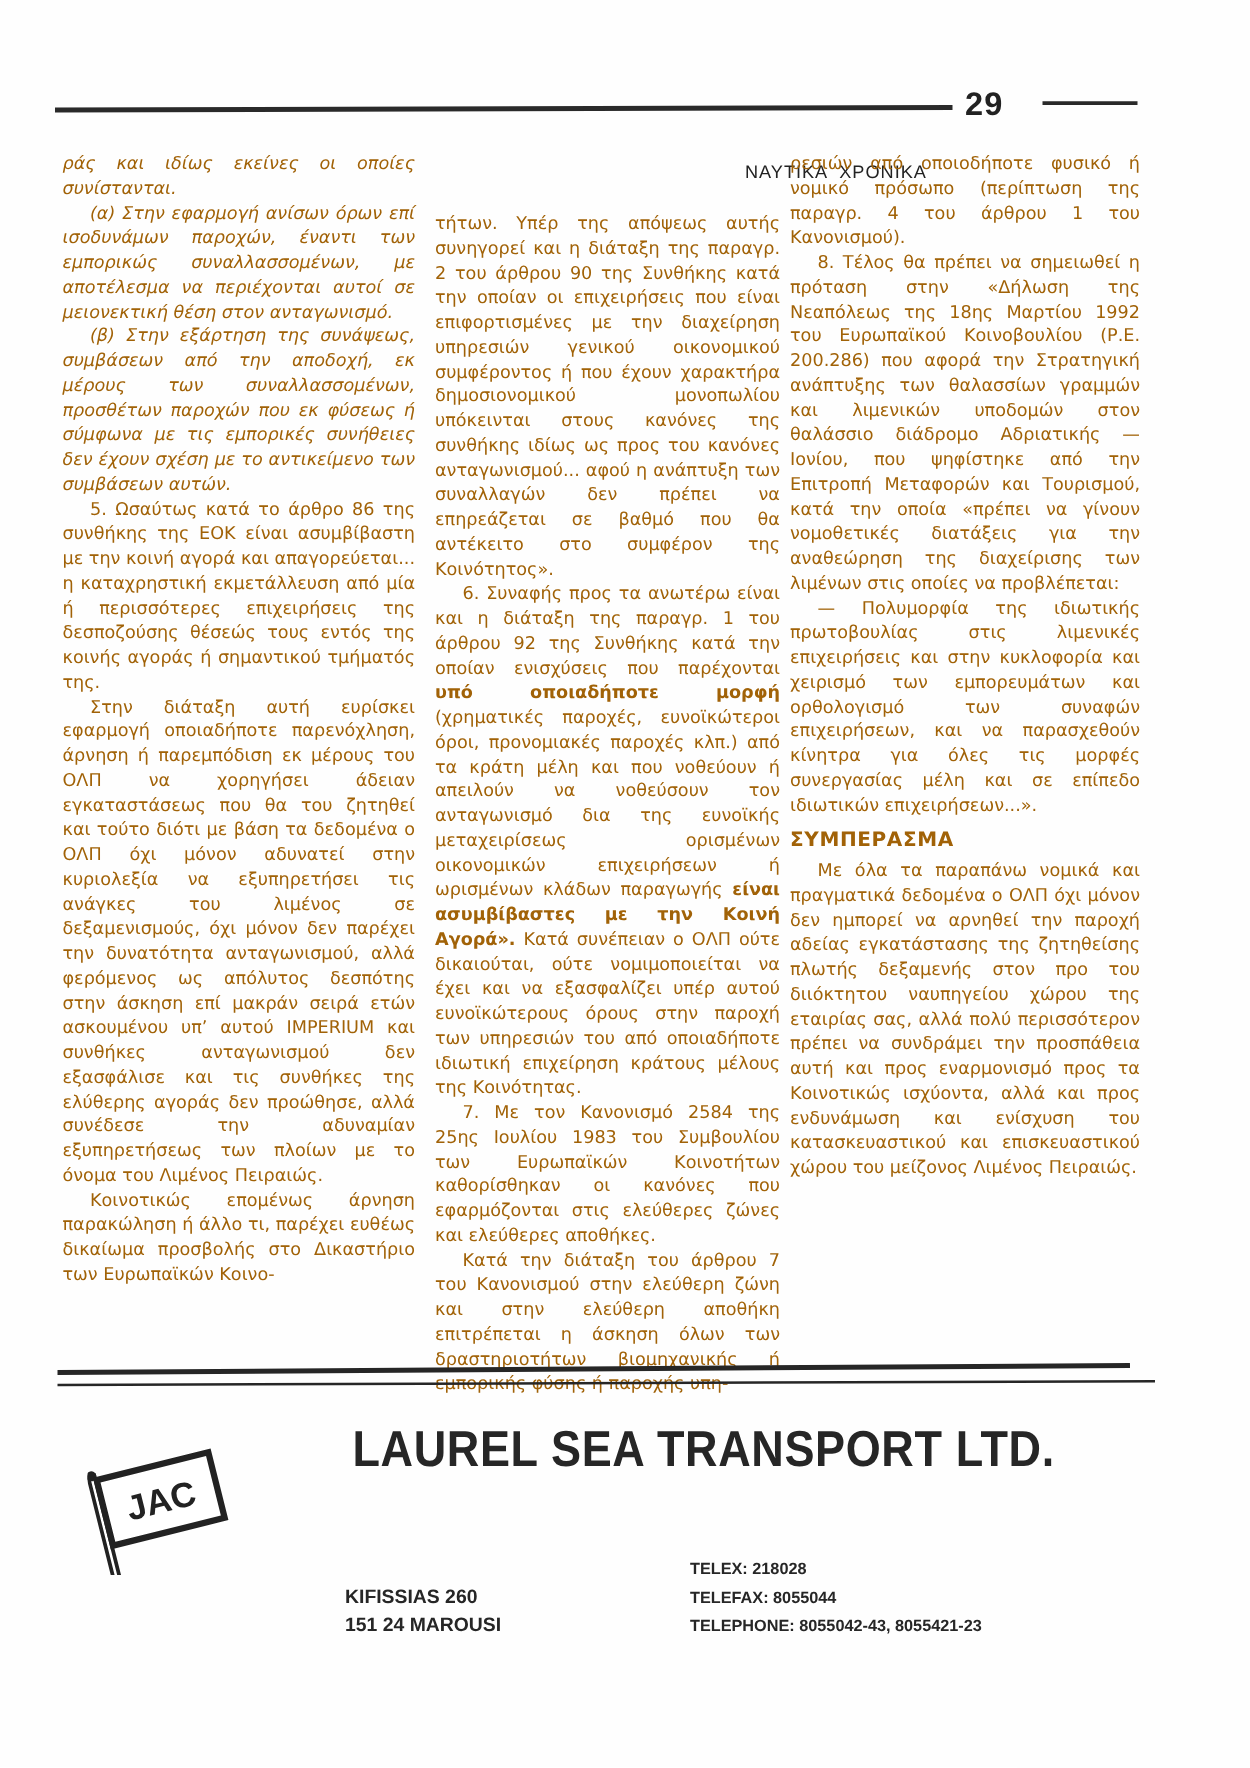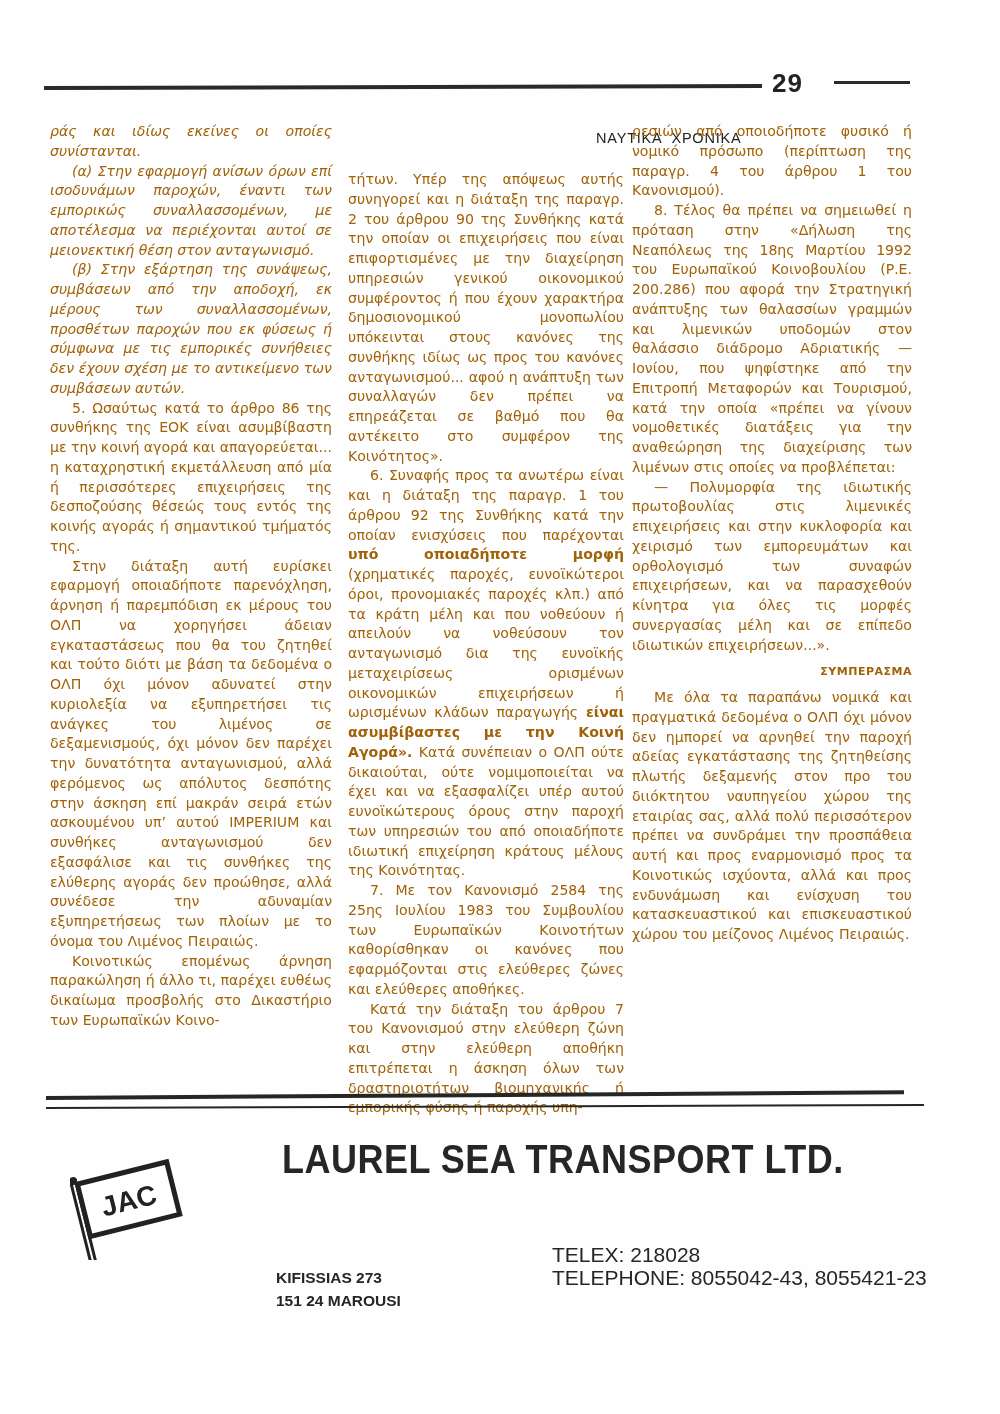--- a/index.html
+++ b/index.html
@@ -17,31 +17,31 @@
 
   
   .col { position: absolute; top: 122px; font-size: 14.1px; line-height: 19.75px; text-align: justify; color: #a16207; }
   .col p { margin: 0; }
   .col .ind { text-indent: 22px; }
   .col-1 { left: 50px; width: 282px; }
   .col-2 { left: 348px; width: 276px; margin-top: 48px; }
   .col-3 { left: 632px; width: 280px; }
   .it { font-style: italic; }
   .b { font-weight: bold; }
-  .sec-heading { text-align: right; font-weight: bold; font-size: 11px; letter-spacing: 0.5px; margin: 7px 0 6px 0 !important; }
+  .sec-heading { text-align: left; font-weight: bold; font-size: 16px; letter-spacing: 0.5px; margin: 7px 0 6px 0 !important; }
 
   
   .foot-rule-1 { position: absolute; left: 46px; top: 1096px; width: 858px; height: 4px; background: #262626; transform: rotate(-0.38deg); transform-origin: left center; }
   .foot-rule-2 { position: absolute; left: 46px; top: 1107px; width: 878px; height: 2px; background: #262626; transform: rotate(-0.2deg); transform-origin: left center; }
 
   
   .ad-company { position: absolute; left: 282px; top: 1136px; font-family: "Liberation Sans", sans-serif; font-weight: bold; font-size: 36px; letter-spacing: 0.5px; color: #262626; transform: scaleY(1.12); transform-origin: left top; }
   .ad-logo { position: absolute; left: 70px; top: 1150px; width: 120px; height: 110px; }
   .ad-address { position: absolute; left: 276px; top: 1266px; font-family: "Liberation Sans", sans-serif; font-weight: bold; font-size: 15.5px; line-height: 23px; color: #262626; }
-  .ad-contact { position: absolute; left: 552px; top: 1243px; font-family: "Liberation Sans", sans-serif; font-weight: normal; font-size: 21px; line-height: 23px; color: #262626; }
+  .ad-contact { position: absolute; left: 552px; top: 1243px; font-family: "Liberation Sans", sans-serif; font-weight: bold; font-size: 13px; line-height: 23px; color: #262626; }
 </style>
 </head>
 <body>
 
 <div class="page">
 
   <div class="hdr-rule-left"></div>
   <div class="page-number">29</div>
   <div class="hdr-rule-right"></div>
   <div class="mag-title" style="white-space:pre;margin-top:36px;">ΝΑΥΤΙΚΑ  ΧΡΟΝΙΚΑ</div>
@@ -77,21 +77,22 @@
     <svg class="ad-logo" viewBox="0 0 120 110">
       <g transform="rotate(-14 60 55)">
         <rect x="8" y="18" width="5" height="92" fill="#fff" stroke="#222" stroke-width="3"></rect>
         <circle cx="10.5" cy="18" r="4" fill="#222"></circle>
         <rect x="14" y="22" width="92" height="54" fill="#fff" stroke="#222" stroke-width="5"></rect>
         <text x="60" y="60" text-anchor="middle" font-family="Liberation Sans, sans-serif" font-weight="bold" font-size="28" fill="#222">JAC</text>
       </g>
     </svg>
     <div class="ad-company">LAUREL SEA TRANSPORT LTD.</div>
     <div class="ad-address">
-      <div>KIFISSIAS 273</div>
+      <div>KIFISSIAS 260</div>
       <div>151 24 MAROUSI</div>
     </div>
     <div class="ad-contact">
       <div>TELEX: 218028</div>
+      <div>TELEFAX: 8055044</div>
       <div>TELEPHONE: 8055042-43, 8055421-23</div>
     </div>
   </div>
 </div>
 
 </body></html>

